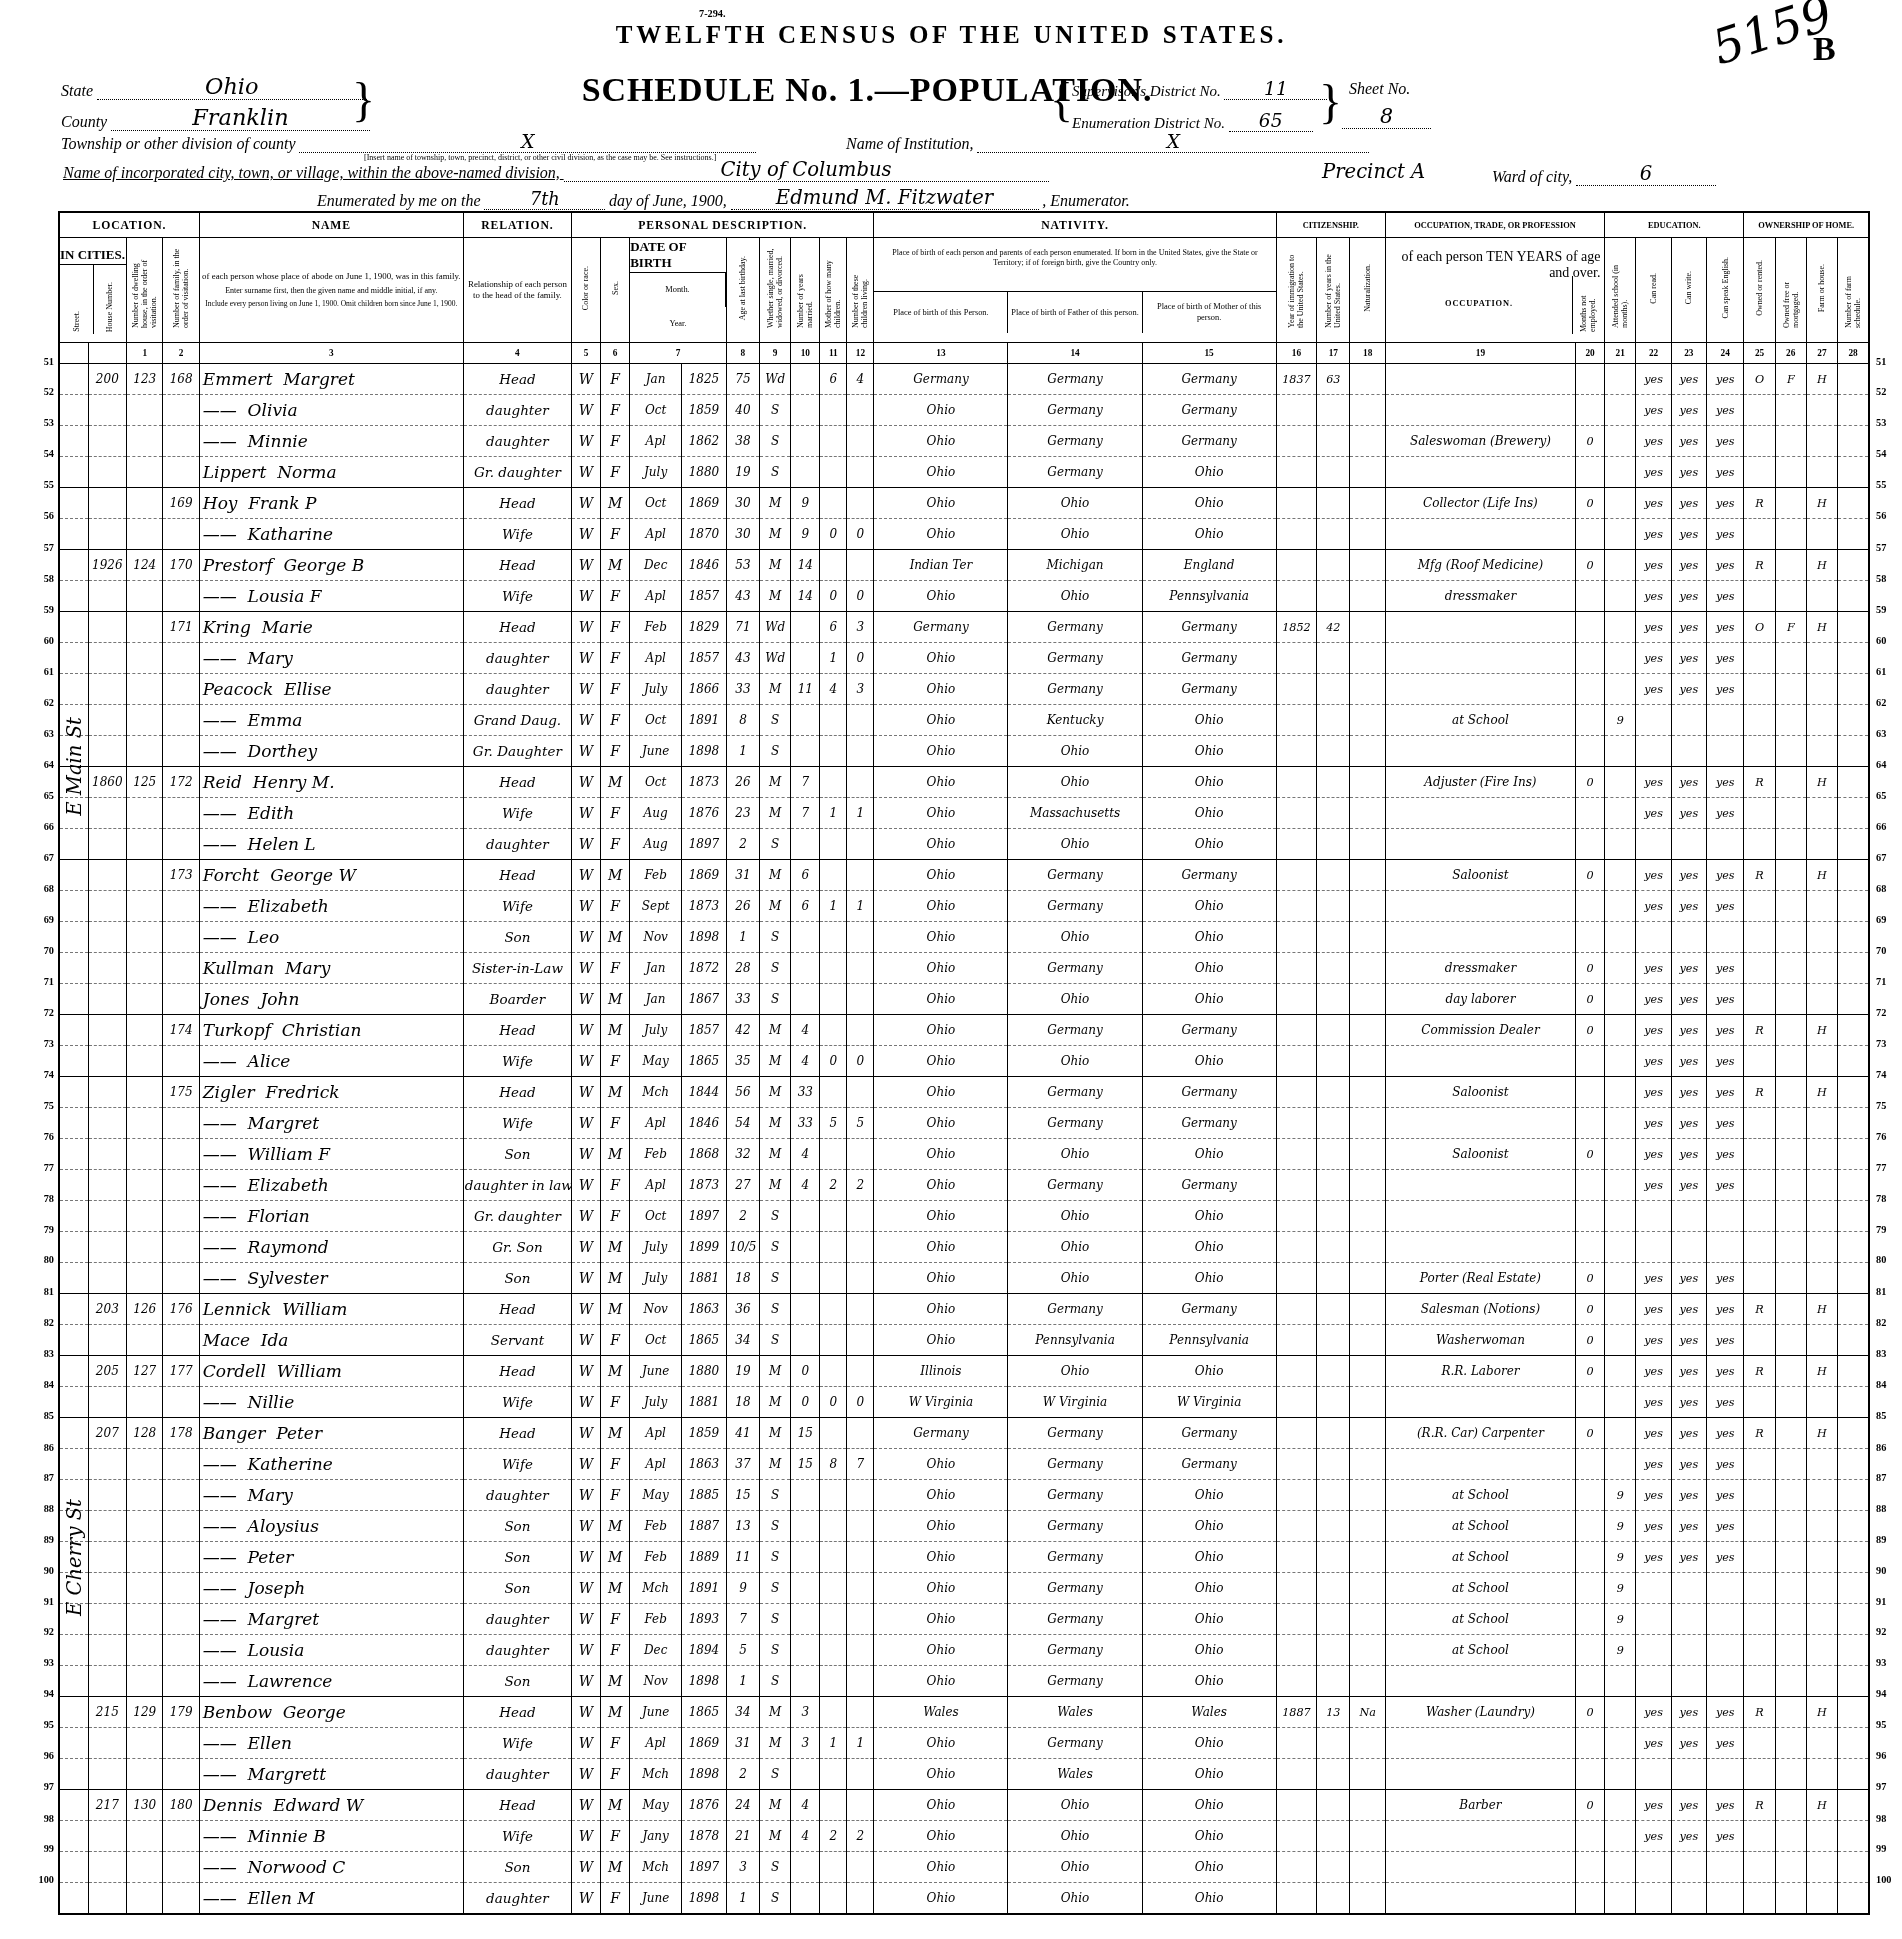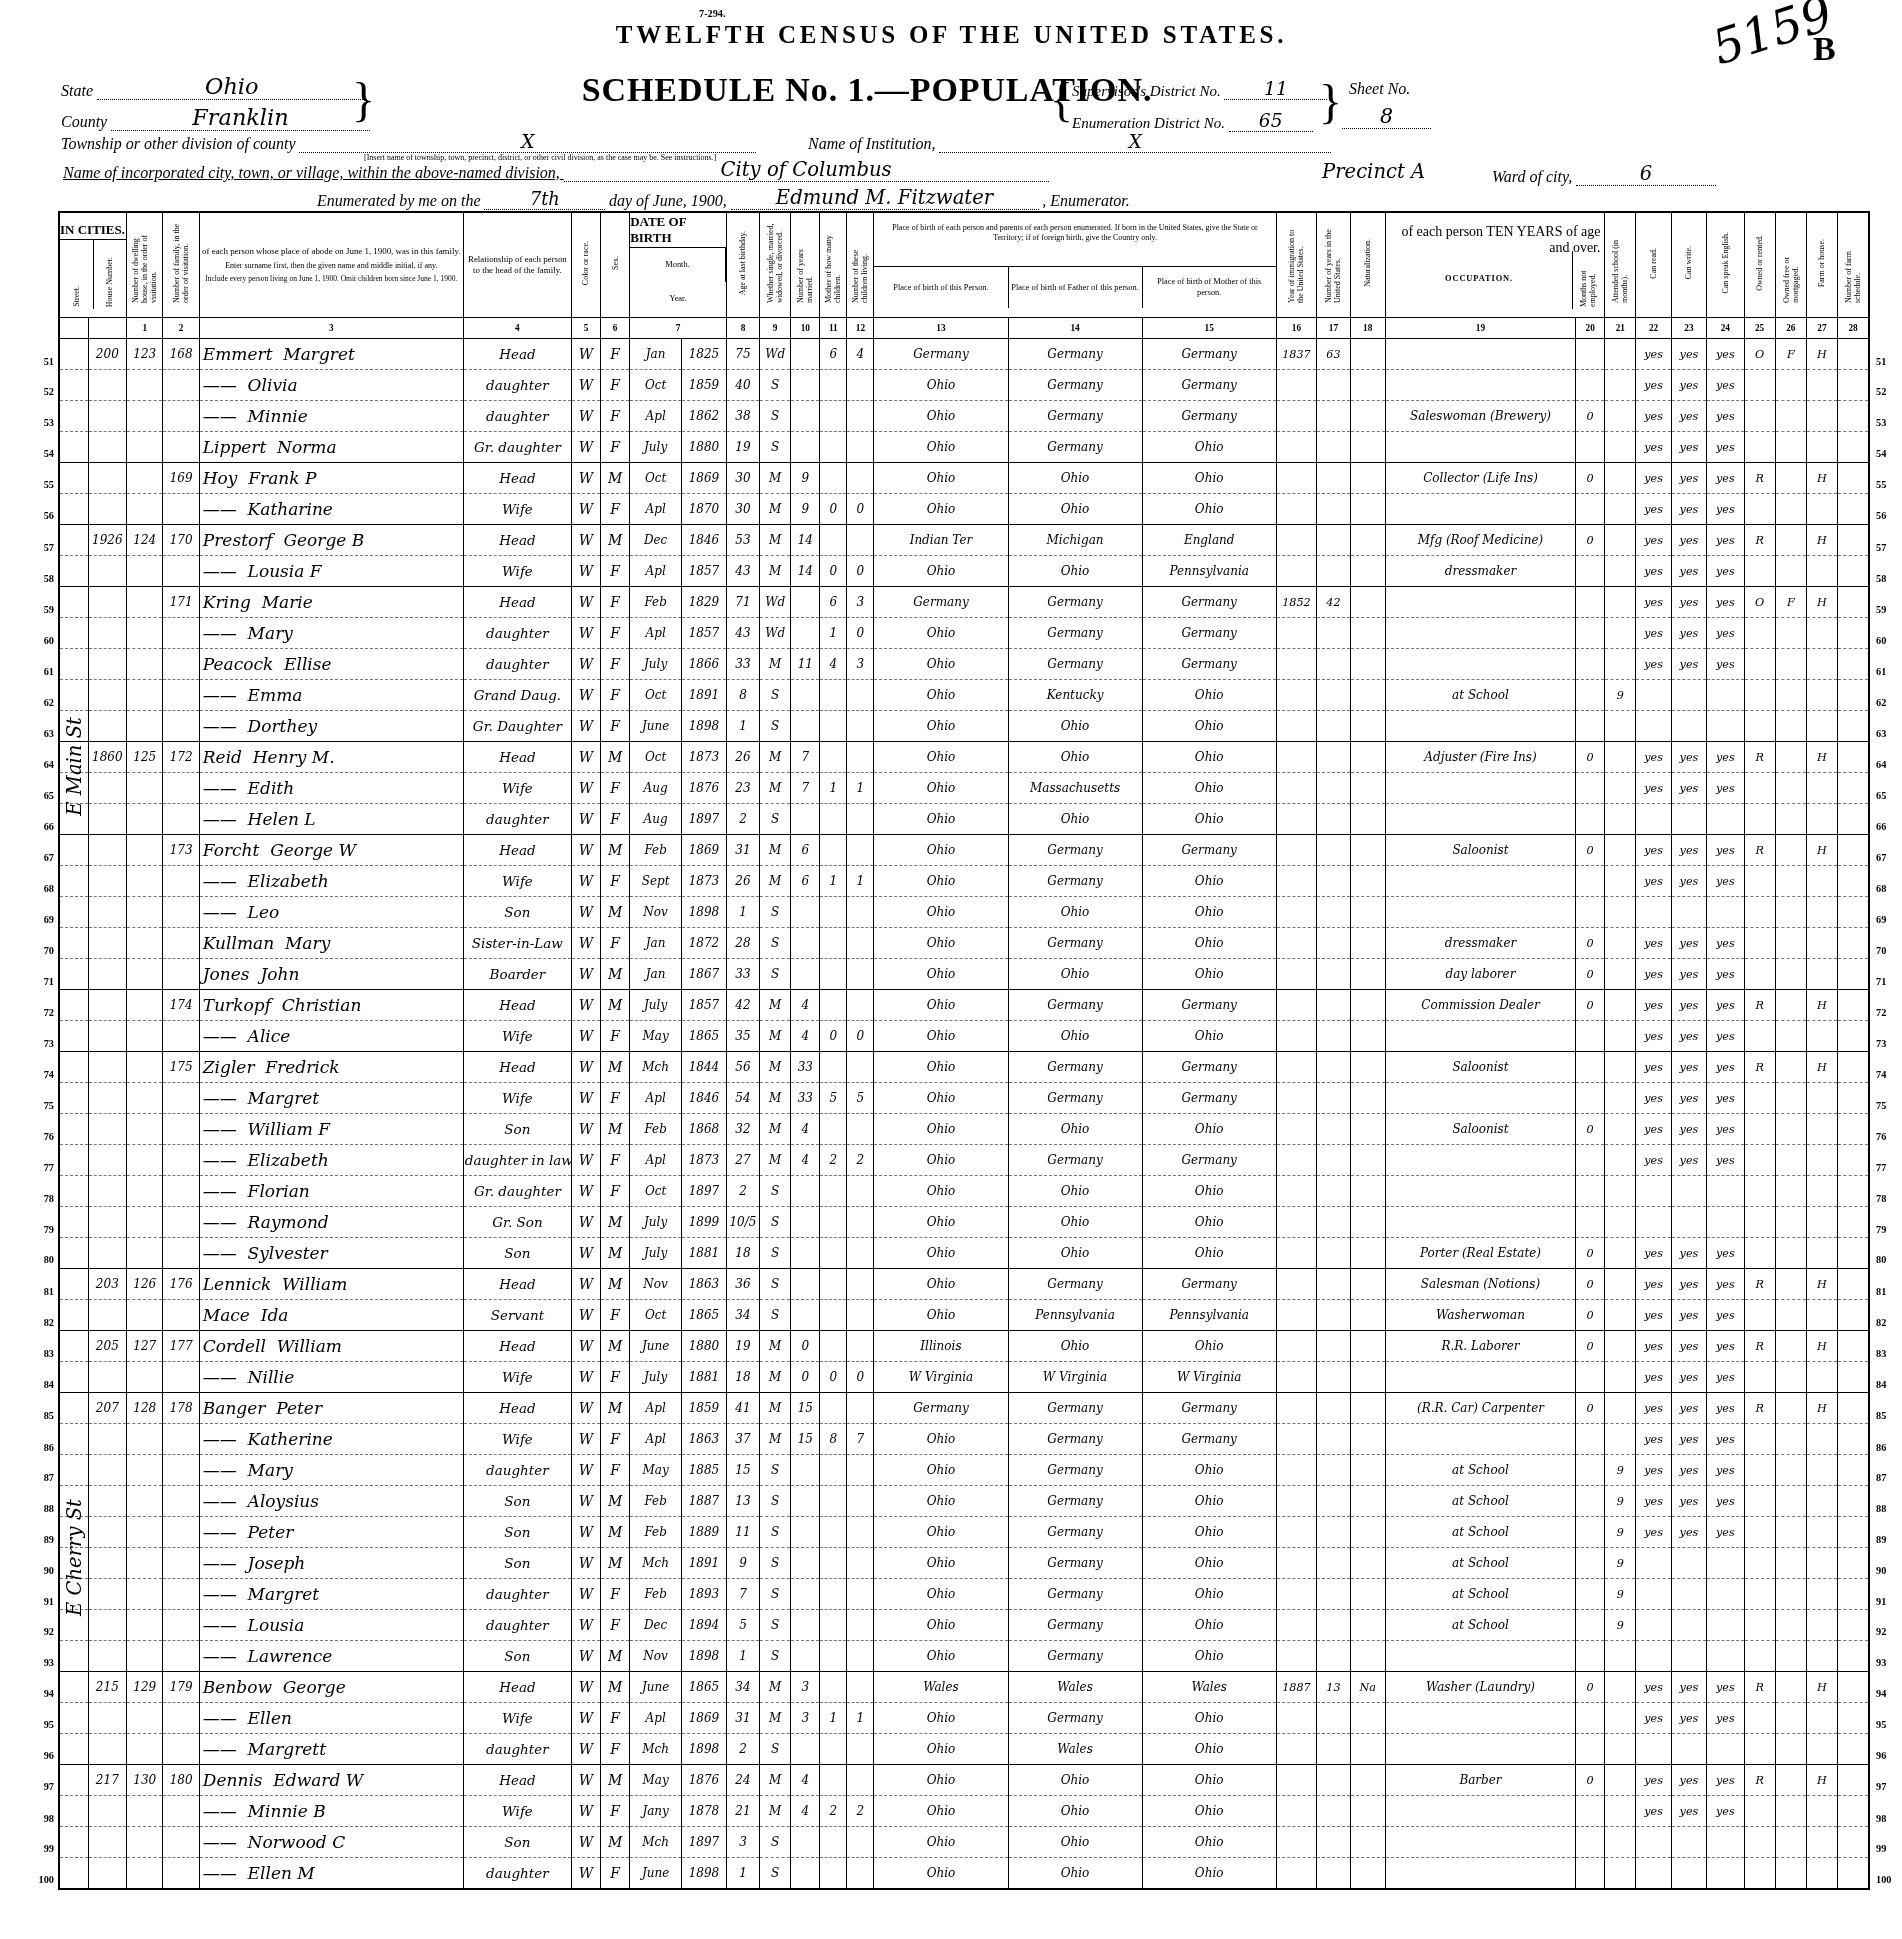--- a/index.html
+++ b/index.html
@@ -104,21 +104,21 @@
 </div>
 <div class="abs brace" style="left:1319px;top:78px;">}</div>
 <div class="abs lbl" style="left:1349px;top:80px;">Sheet No.</div>
 <div class="abs" style="left:1342px;top:104px;">
   <span class="wline hw" style="width:89px;font-size:20.5px;">8</span>
 </div>
 
 <div class="abs" style="left:61px;top:131px;">
   <span class="lbl">Township or other division of county</span>
   <span class="wline hw" style="width:457px;font-size:18.6px;">X</span>
-  <span class="lbl" style="margin-left:48px;">Name of Institution,</span>
+  <span class="lbl" style="margin-left:86px;">Name of Institution,</span>
   <span class="wline hw" style="width:392px;font-size:18.6px;">X</span>
 </div>
 <div class="abs" style="left:364px;top:153px;font-size:8px;">[Insert name of township, town, precinct, district, or other civil division, as the case may be.  See instructions.]</div>
 
 <div class="abs" style="left:63px;top:158px;text-decoration:underline;">
   <span class="lbl">Name of incorporated city, town, or village, within the above-named division,</span>
   <span class="wline hw" style="width:485px;font-size:19.6px;">City of Columbus</span>
 </div>
 <div class="abs hw" style="left:1322px;top:160px;font-size:19.6px;">Precinct A</div>
 <div class="abs" style="left:1492px;top:162px;">
@@ -162,20 +162,31 @@
     <col style="width:30px">
       <col style="width:34px">
       <col style="width:34px">
       <col style="width:36px">
     <col style="width:30px">
       <col style="width:30px">
       <col style="width:30px">
       <col style="width:30px">
   </colgroup>
   <thead>
+    <tr>
+      <th class="grp" colspan="4">LOCATION.</th>
+      <th class="grp gb">NAME</th>
+      <th class="grp gb">RELATION.</th>
+      <th class="grp gb" colspan="9">PERSONAL DESCRIPTION.</th>
+      <th class="grp gb" colspan="3">NATIVITY.</th>
+      <th class="grp gb grp-sm" colspan="3">CITIZENSHIP.</th>
+      <th class="grp gb grp-sm" colspan="2">OCCUPATION, TRADE, OR PROFESSION</th>
+      <th class="grp gb grp-sm" colspan="4">EDUCATION.</th>
+      <th class="grp gb grp-sm" colspan="4">OWNERSHIP OF HOME.</th>
+    </tr>
     <tr>
       <th class="pad0" colspan="2">
         <div class="innertop">IN CITIES.</div>
         <div class="flexrow" style="height:69px;">
           <div>
               <span class="v">Street.</span>
             </div>
           <div>
               <span class="v">House Number.</span>
             </div>

